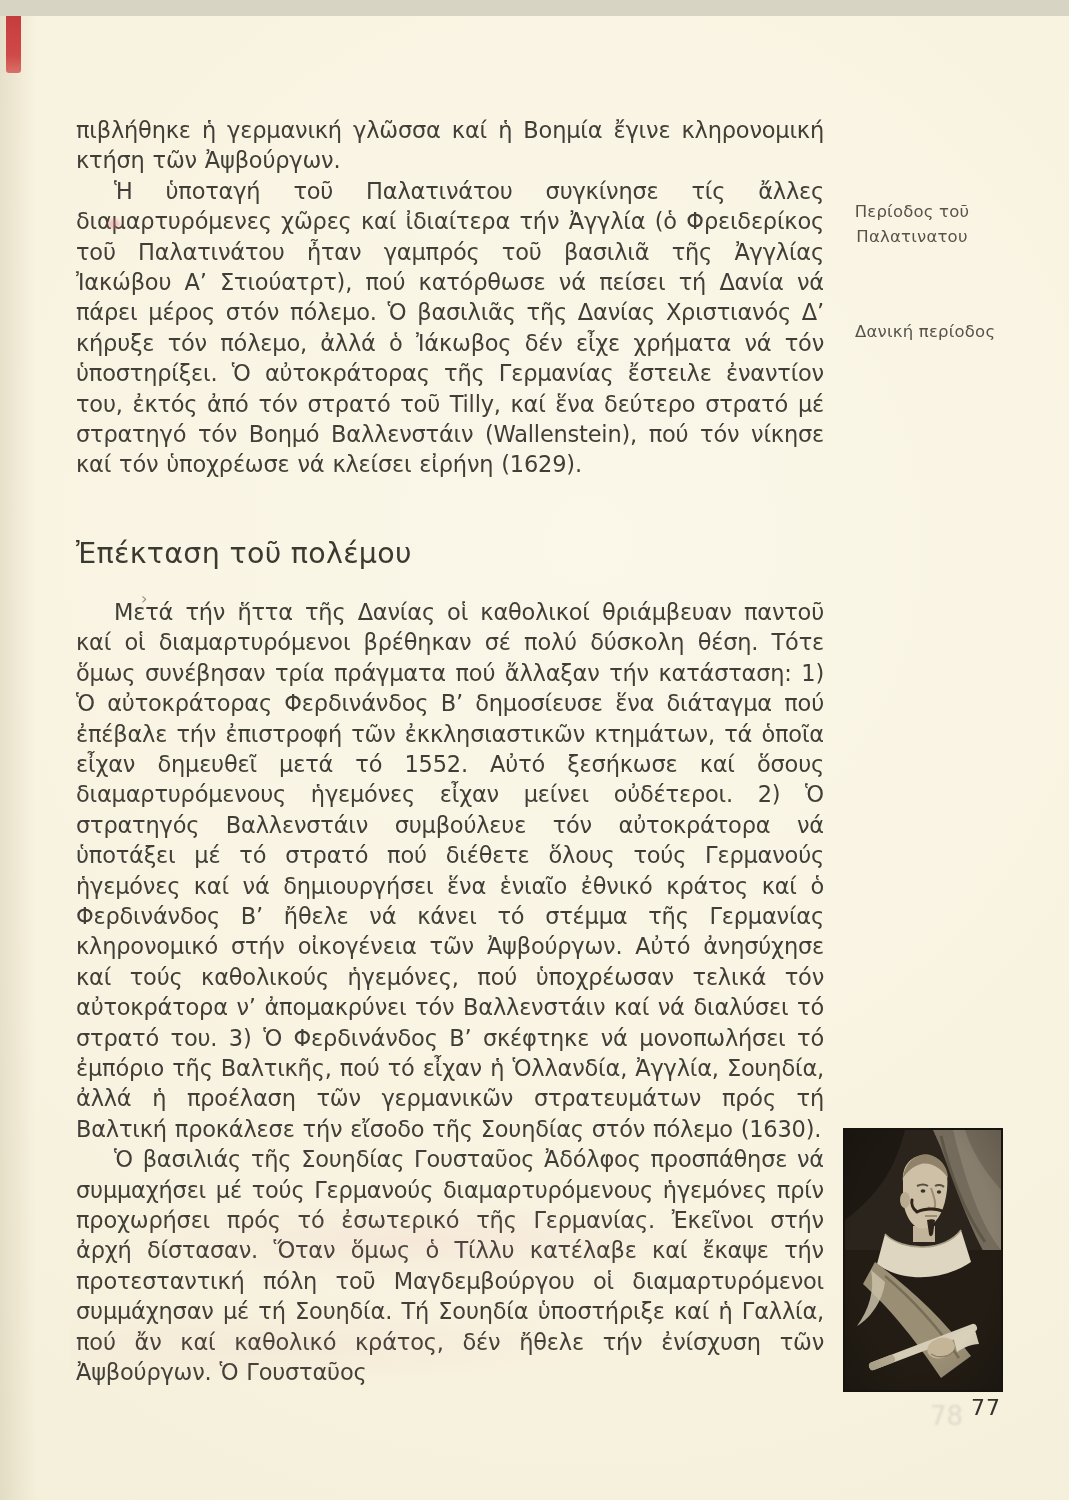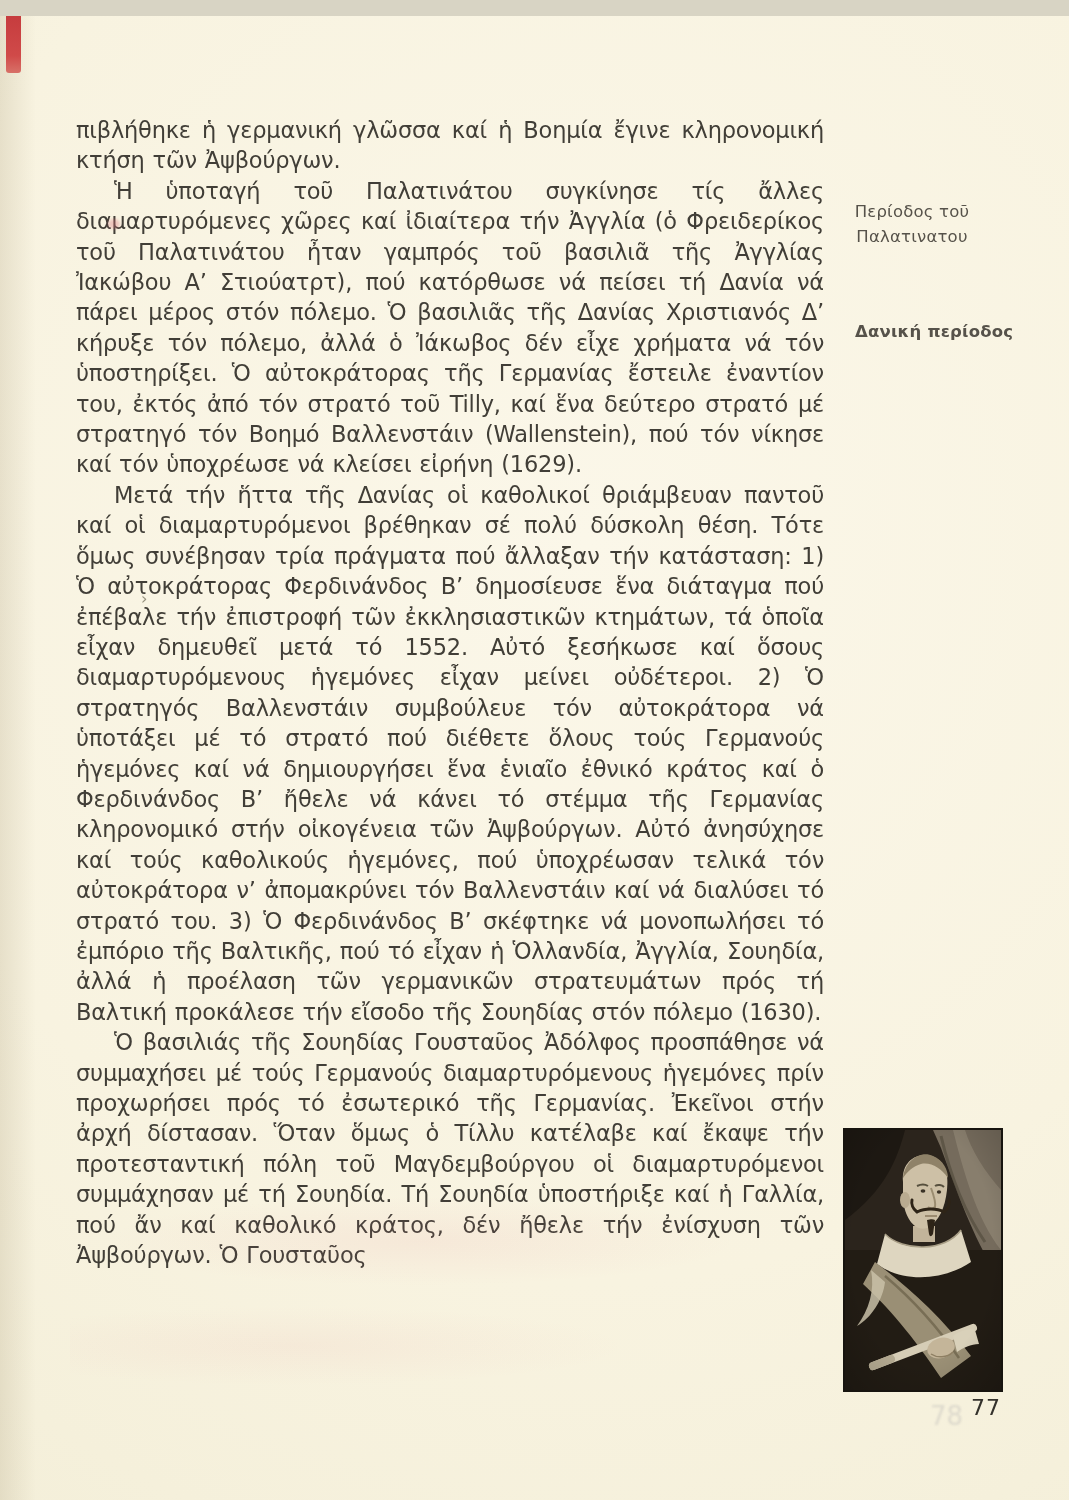--- a/index.html
+++ b/index.html
@@ -43,21 +43,21 @@
     color:#3c3931;
   }
   .margin-note{
     position:absolute;
     font-size:16.5px;
     line-height:25px;
     color:#56524a;
     letter-spacing:0.2px;
   }
   .margin-note.n1{left:846px;top:183px;width:132px;text-align:center;}
-  .margin-note.n2{left:855px;top:303px;width:170px;font-weight:bold;}
+  .margin-note.n2{left:855px;top:303px;width:170px;}
   .portrait-frame{
     position:absolute;left:843px;top:1112px;width:156px;height:260px;
     border:2px solid #17140f;
     box-sizing:content-box;
     background:#2b241c;
   }
   .portrait-frame svg{display:block;width:100%;height:100%;}
   .page-number{
     position:absolute;left:971px;top:1379px;
     font-size:22px;color:#34322c;letter-spacing:1px;
@@ -83,20 +83,21 @@
 <body>
 
 <div class="page">
 
   <div class="edge-shade"></div>
   <div class="red-mark"></div>
 
   <div class="main-col">
     <p>πιβλήθηκε ἡ γερμανική γλῶσσα καί ἡ Βοημία ἔγινε κληρονομική κτήση τῶν Ἀψβούργων.</p>
     <p class="indent">Ἡ ὑποταγή τοῦ Παλατινάτου συγκίνησε τίς ἄλλες διαμαρτυρόμενες χῶρες καί ἰδιαίτερα τήν Ἀγγλία (ὁ Φρειδερίκος τοῦ Παλατινάτου ἦταν γαμπρός τοῦ βασιλιᾶ τῆς Ἀγγλίας Ἰακώβου Α’ Στιούατρτ), πού κατόρθωσε νά πείσει τή Δανία νά πάρει μέρος στόν πόλεμο. Ὁ βασιλιᾶς τῆς Δανίας Χριστιανός Δ’ κήρυξε τόν πόλεμο, ἀλλά ὁ Ἰάκωβος δέν εἶχε χρήματα νά τόν ὑποστηρίξει. Ὁ αὐτοκράτορας τῆς Γερμανίας ἔστειλε ἐναντίον του, ἐκτός ἀπό τόν στρατό τοῦ Tilly, καί ἕνα δεύτερο στρατό μέ στρατηγό τόν Βοημό Βαλλενστάιν (Wallenstein), πού τόν νίκησε καί τόν ὑποχρέωσε νά κλείσει εἰρήνη (1629).</p>
+    <h2 class="section-heading">Ἐπέκταση τοῦ πολέμου</h2>
     <p class="indent">Μετά τήν ἥττα τῆς Δανίας οἱ καθολικοί θριάμβευαν παντοῦ καί οἱ διαμαρτυρόμενοι βρέθηκαν σέ πολύ δύσκολη θέση. Τότε ὅμως συνέβησαν τρία πράγματα πού ἄλλαξαν τήν κατάσταση: 1) Ὁ αὐτοκράτορας Φερδινάνδος Β’ δημοσίευσε ἕνα διάταγμα πού ἐπέβαλε τήν ἐπιστροφή τῶν ἐκκλησιαστικῶν κτημάτων, τά ὁποῖα εἶχαν δημευθεῖ μετά τό 1552. Αὐτό ξεσήκωσε καί ὅσους διαμαρτυρόμενους ἡγεμόνες εἶχαν μείνει οὐδέτεροι. 2) Ὁ στρατηγός Βαλλενστάιν συμβούλευε τόν αὐτοκράτορα νά ὑποτάξει μέ τό στρατό πού διέθετε ὅλους τούς Γερμανούς ἡγεμόνες καί νά δημιουργήσει ἕνα ἑνιαῖο ἐθνικό κράτος καί ὁ Φερδινάνδος Β’ ἤθελε νά κάνει τό στέμμα τῆς Γερμανίας κληρονομικό στήν οἰκογένεια τῶν Ἀψβούργων. Αὐτό ἀνησύχησε καί τούς καθολικούς ἡγεμόνες, πού ὑποχρέωσαν τελικά τόν αὐτοκράτορα ν’ ἀπομακρύνει τόν Βαλλενστάιν καί νά διαλύσει τό στρατό του. 3) Ὁ Φερδινάνδος Β’ σκέφτηκε νά μονοπωλήσει τό ἐμπόριο τῆς Βαλτικῆς, πού τό εἶχαν ἡ Ὁλλανδία, Ἀγγλία, Σουηδία, ἀλλά ἡ προέλαση τῶν γερμανικῶν στρατευμάτων πρός τή Βαλτική προκάλεσε τήν εἴσοδο τῆς Σουηδίας στόν πόλεμο (1630).</p>
     <p class="indent">Ὁ βασιλιάς τῆς Σουηδίας Γουσταῦος Ἀδόλφος προσπάθησε νά συμμαχήσει μέ τούς Γερμανούς διαμαρτυρόμενους ἡγεμόνες πρίν προχωρήσει πρός τό ἐσωτερικό τῆς Γερμανίας. Ἐκεῖνοι στήν ἀρχή δίστασαν. Ὅταν ὅμως ὁ Τίλλυ κατέλαβε καί ἔκαψε τήν προτεσταντική πόλη τοῦ Μαγδεμβούργου οἱ διαμαρτυρόμενοι συμμάχησαν μέ τή Σουηδία. Τή Σουηδία ὑποστήριξε καί ἡ Γαλλία, πού ἄν καί καθολικό κράτος, δέν ἤθελε τήν ἐνίσχυση τῶν Ἀψβούργων. Ὁ Γουσταῦος</p>
   </div>
 
   <div class="margin-note n1">Περίοδος τοῦ Παλατινατου</div>
   <div class="margin-note n2">Δανική περίοδος</div>
 
   <div class="stray-mark">›</div>
 
   <div class="bleed b1"></div>

